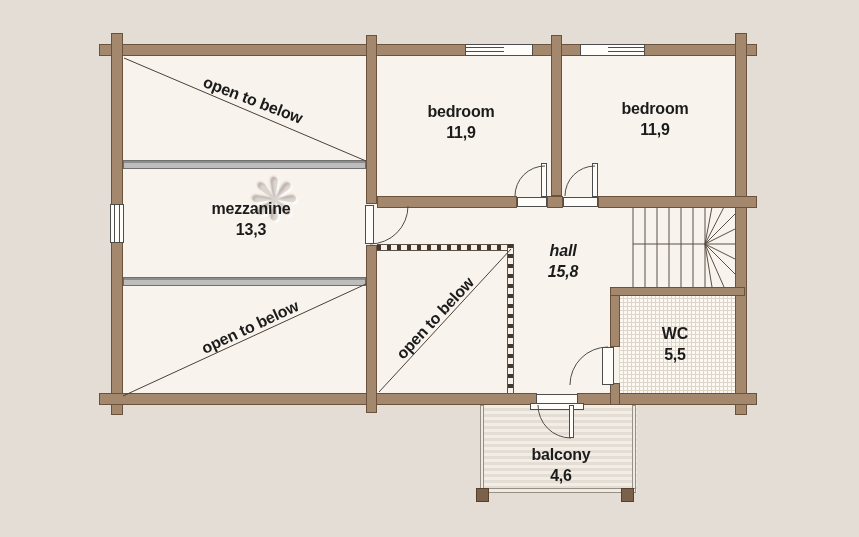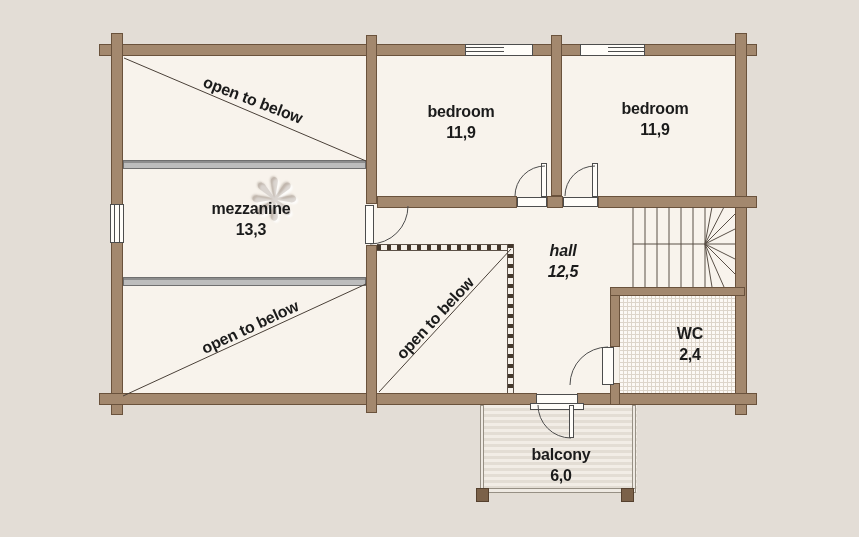--- a/index.html
+++ b/index.html
@@ -146,26 +146,26 @@
     <div>11,9</div>
   </div>
 
   <div class="lbl" style="left:655px;top:119px;">
     <div>bedroom</div>
     <div>11,9</div>
   </div>
 
   <div class="lbl" style="left:563px;top:261px;font-style:italic;">
     <div>hall</div>
-    <div>12,5</div>
+    <div>15,8</div>
   </div>
 
-  <div class="lbl" style="left:690px;top:344px;">
+  <div class="lbl" style="left:675px;top:344px;">
     <div>WC</div>
-    <div>2,4</div>
+    <div>5,5</div>
   </div>
 
   <div class="lbl" style="left:561px;top:465px;">
     <div>balcony</div>
-    <div>6,0</div>
+    <div>4,6</div>
   </div>
 
 </div>
 
 </body></html>

